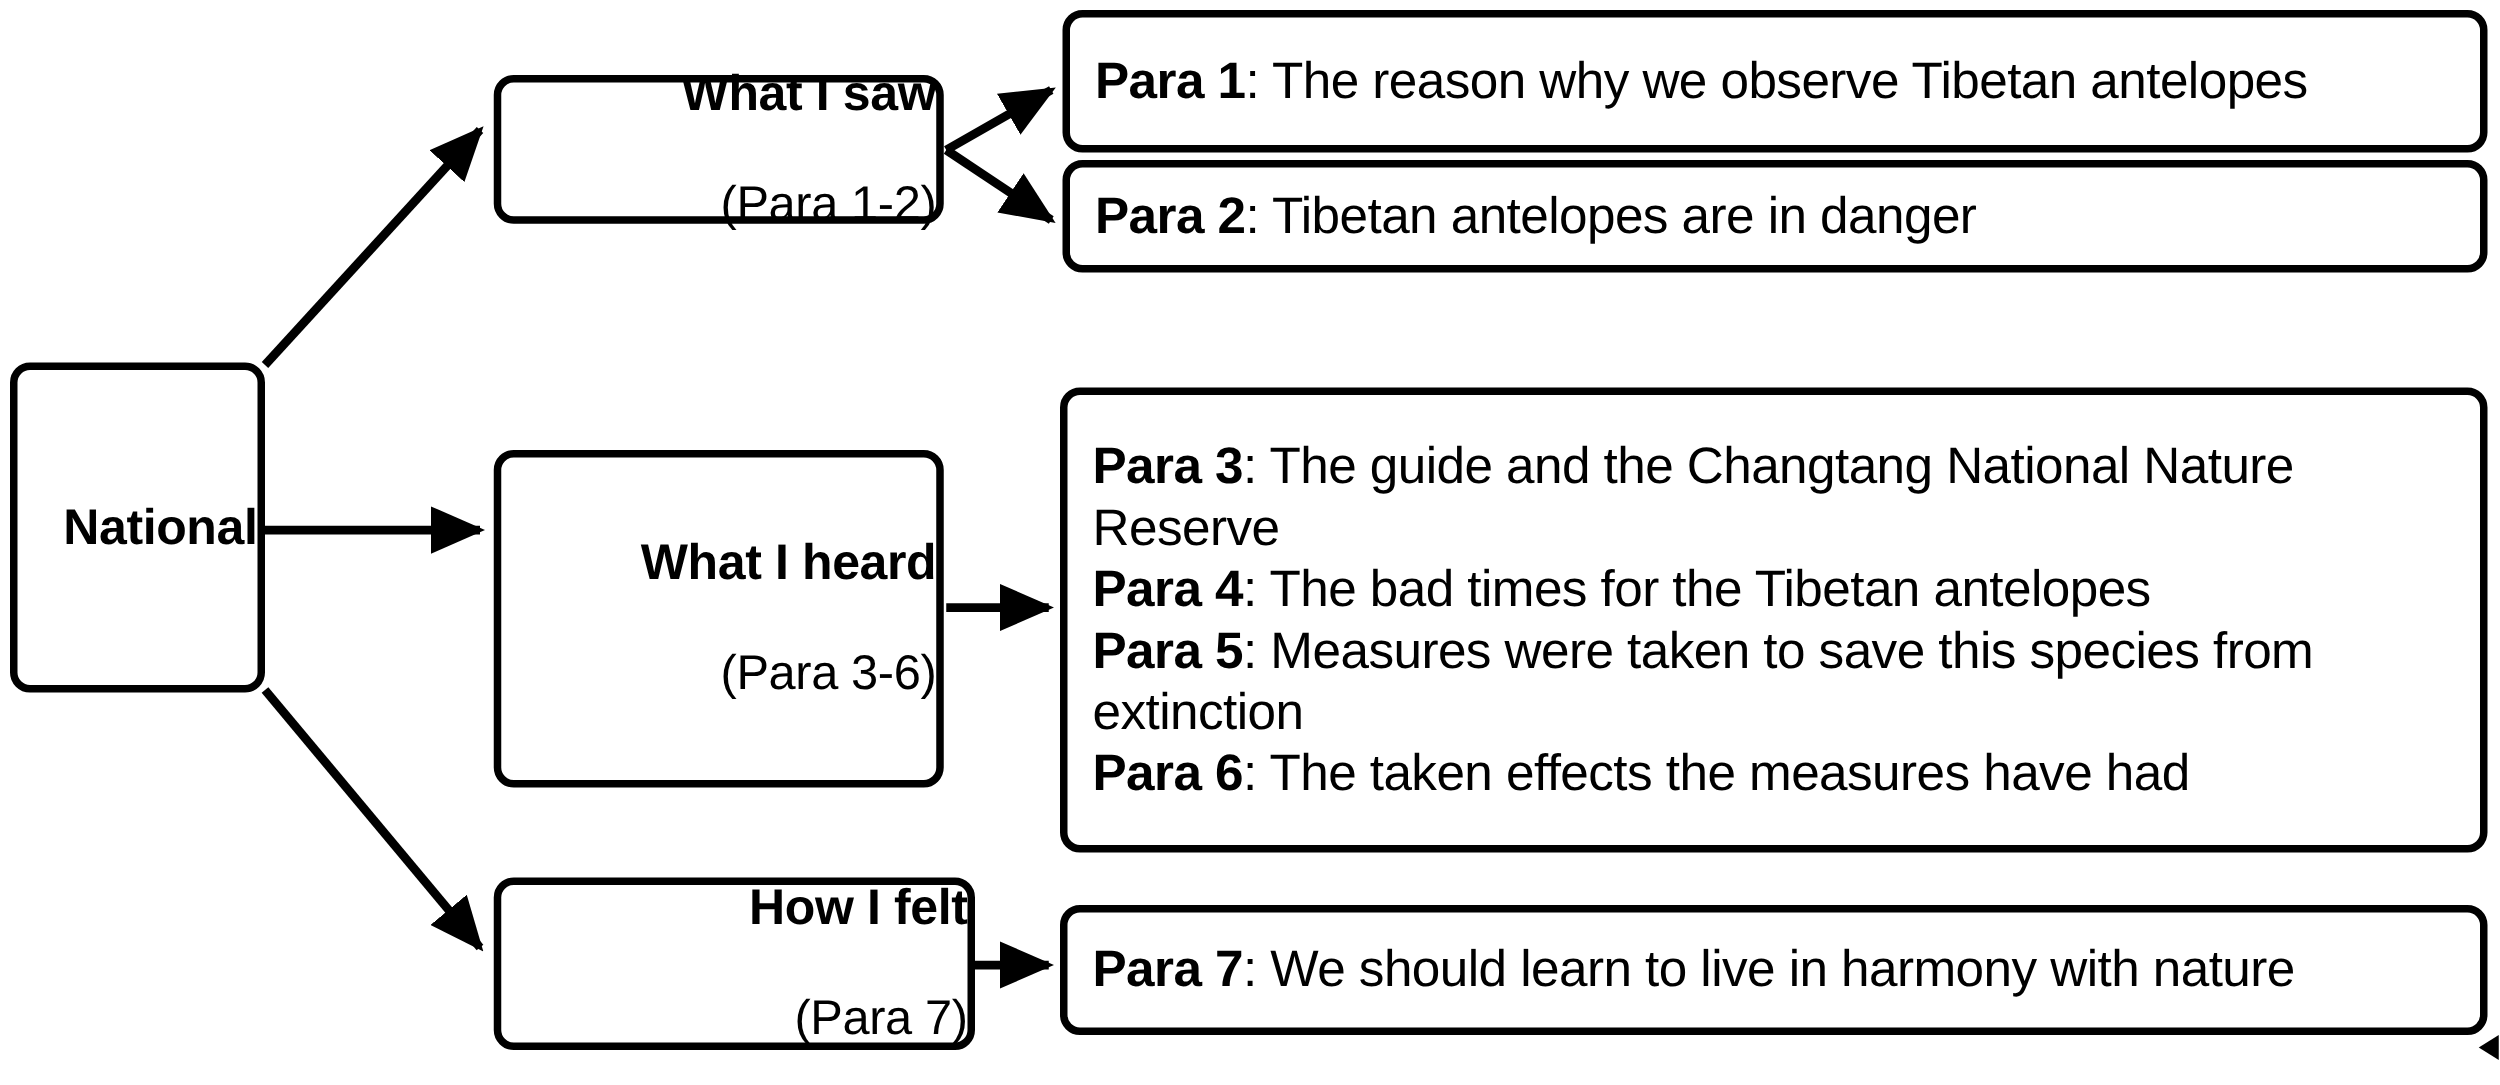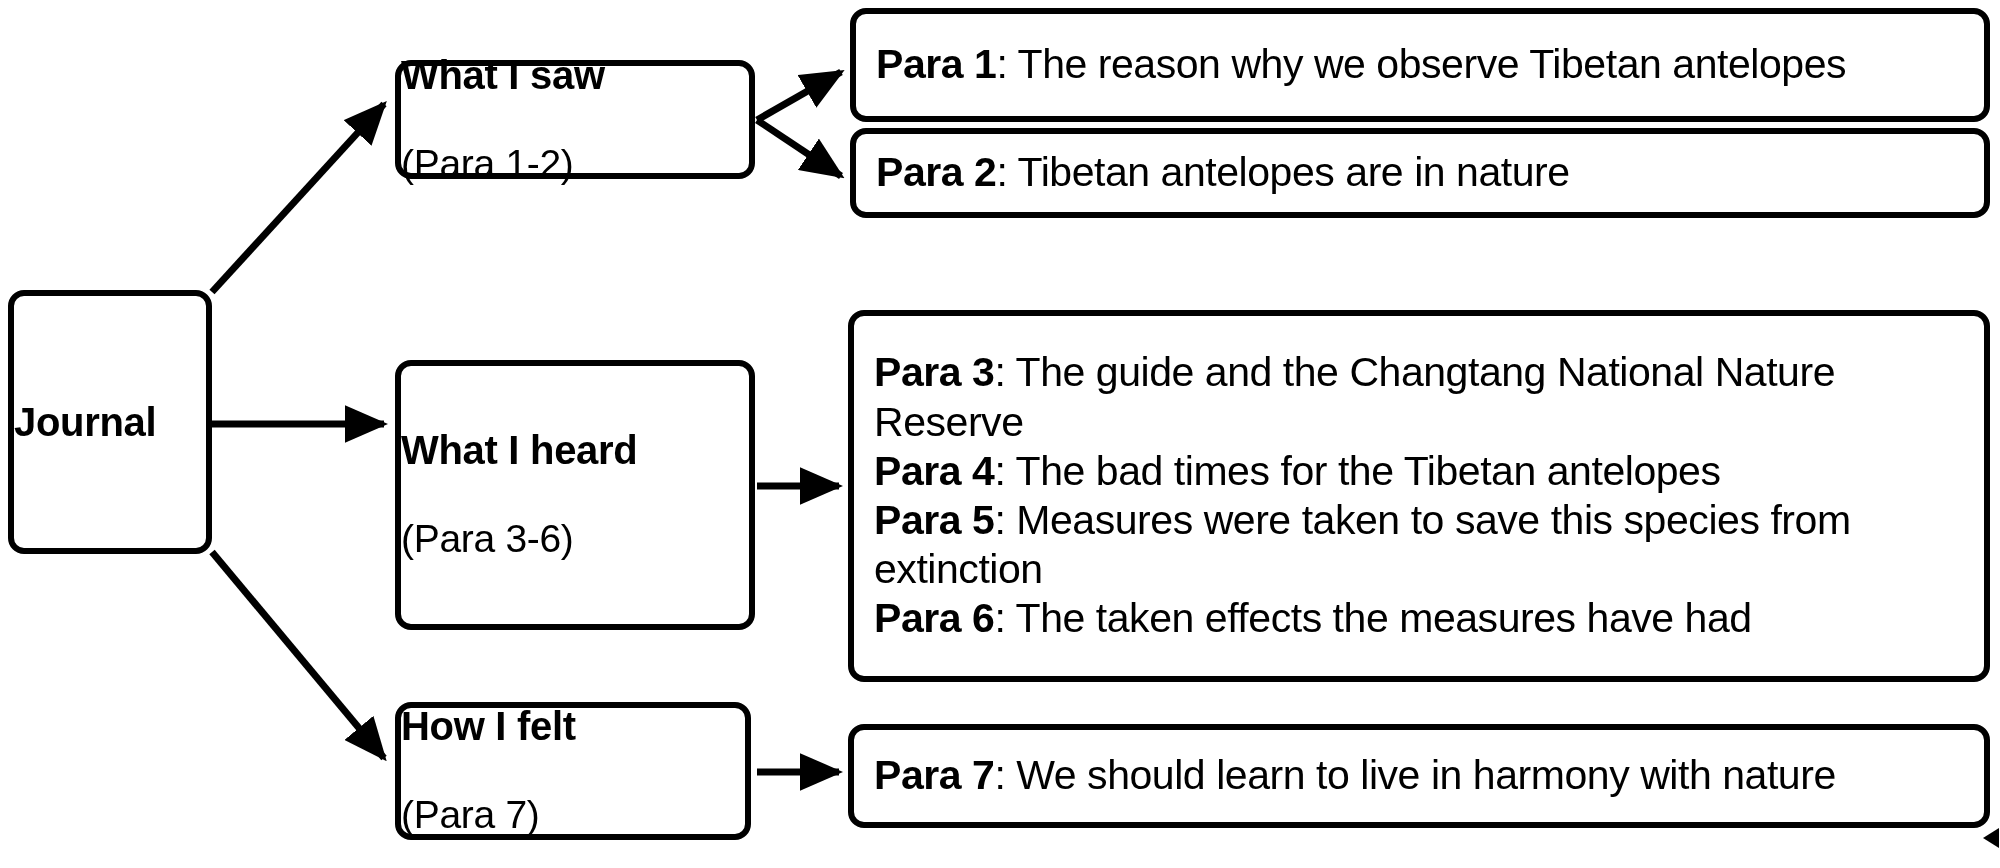--- a/index.html
+++ b/index.html
@@ -30,21 +30,21 @@
     position: absolute;
     box-sizing: border-box;
     background: #ffffff;
     border: 6px solid #000000;
     border-radius: 16px;
     display: flex;
     flex-direction: column;
     justify-content: center;
     color: #000000;
   }
-  .node.center { align-items: flex-start; text-align: center; }
+  .node.center { align-items: flex-end; text-align: center; }
   .node.leftal  { align-items: flex-start; text-align: left; }
 
   .title-line {
     font-weight: bold;
     font-size: 40px;
     line-height: 1.12;
     letter-spacing: -0.3px;
     white-space: nowrap;
   }
   .sub-line {
@@ -72,21 +72,21 @@
     letter-spacing: -0.45px;
     color: #000000;
   }
   .para-line .tag { font-weight: bold; }
   .para-line .body { font-weight: normal; }
 
   
   #node-journal   { left: 8px;   top: 290px; width: 204px; height: 264px; }
   #node-what-saw  { left: 395px; top: 60px;  width: 360px; height: 119px; }
   #node-what-heard{ left: 395px; top: 360px; width: 360px; height: 270px; }
-  #node-how-felt  { left: 395px; top: 702px; width: 356px; height: 138px; }
+  #node-how-felt  { left: 395px; top: 702px; width: 385px; height: 138px; }
   #node-para-1    { left: 850px; top: 8px;   width: 1140px; height: 114px; }
   #node-para-2    { left: 850px; top: 128px; width: 1140px; height: 90px;  }
   #node-para-3-6  { left: 848px; top: 310px; width: 1142px; height: 372px; }
   #node-para-7    { left: 848px; top: 724px; width: 1142px; height: 104px; align-items: center; }
 </style>
 </head>
 <body>
 
 <div id="diagram-root">
 
@@ -108,21 +108,21 @@
     <path d="M 757,120 L 841,176" stroke="#000000" stroke-width="7" fill="none" marker-end="url(#arrowhead)"></path>
 
     <path d="M 757,486 L 839,486" stroke="#000000" stroke-width="7" fill="none" marker-end="url(#arrowhead)"></path>
 
     <path d="M 757,772 L 839,772" stroke="#000000" stroke-width="7" fill="none" marker-end="url(#arrowhead)"></path>
 
     <path d="M 1999,828 L 1983,838 L 1999,848 Z" fill="#000000"></path>
   </svg>
 
   <div class="node center" id="node-journal">
-    <div class="root-label">Journal</div>
+    <div class="root-label">National</div>
   </div>
 
   <div class="node center" id="node-what-saw">
     <div class="title-line">What I saw</div>
     <div class="sub-line">(Para 1-2)</div>
   </div>
 
   <div class="node center" id="node-what-heard">
     <div class="title-line">What I heard</div>
     <div class="sub-line">(Para 3-6)</div>
@@ -137,21 +137,21 @@
     <div class="para-block">
       <div class="para-line">
         <span class="tag">Para 1</span><span class="body">: </span><span class="body">The reason why we observe Tibetan antelopes</span>
       </div>
     </div>
   </div>
 
   <div class="node leftal" id="node-para-2">
     <div class="para-block">
       <div class="para-line">
-        <span class="tag">Para 2</span><span class="body">: </span><span class="body">Tibetan antelopes are in nature</span>
+        <span class="tag">Para 2</span><span class="body">: </span><span class="body">Tibetan antelopes are in danger</span>
       </div>
     </div>
   </div>
 
   <div class="node leftal" id="node-para-3-6">
     <div class="para-block">
       <div class="para-line">
         <span class="tag">Para 3</span><span class="body">: </span><span class="body">The guide and the Changtang National Nature Reserve</span>
       </div>
       <div class="para-line">

